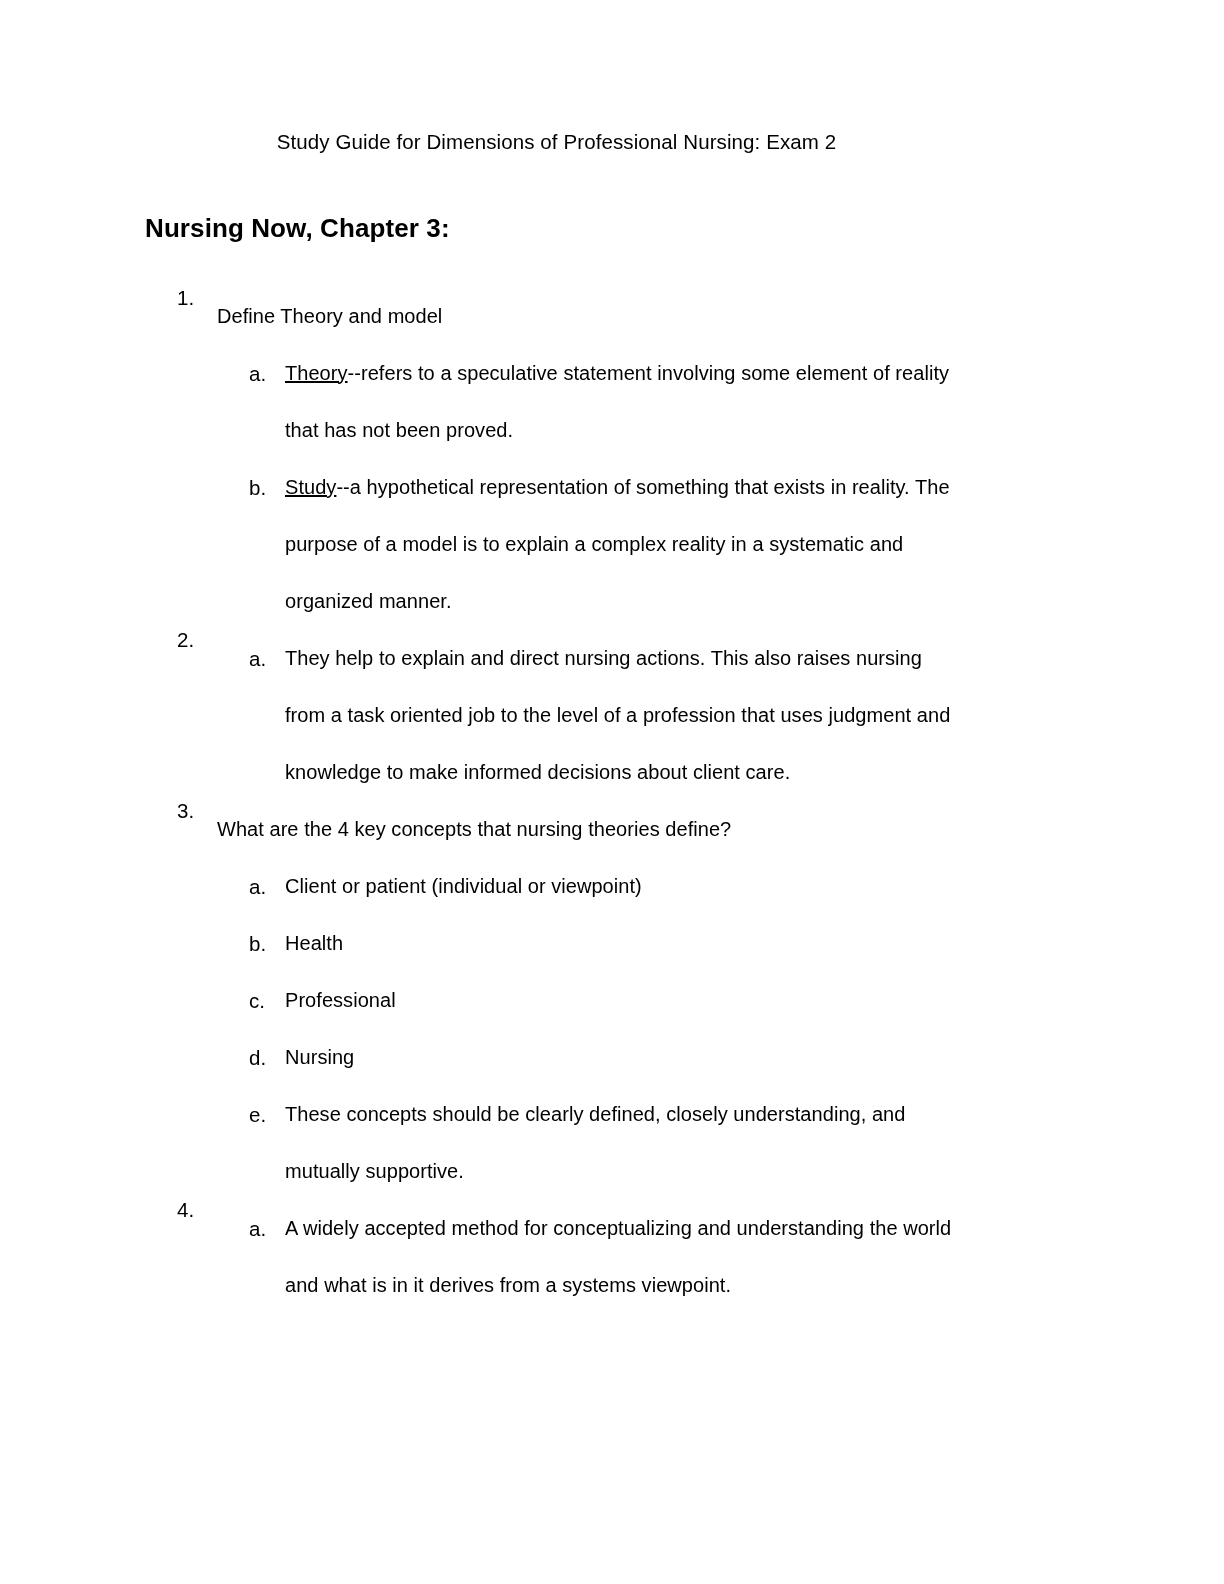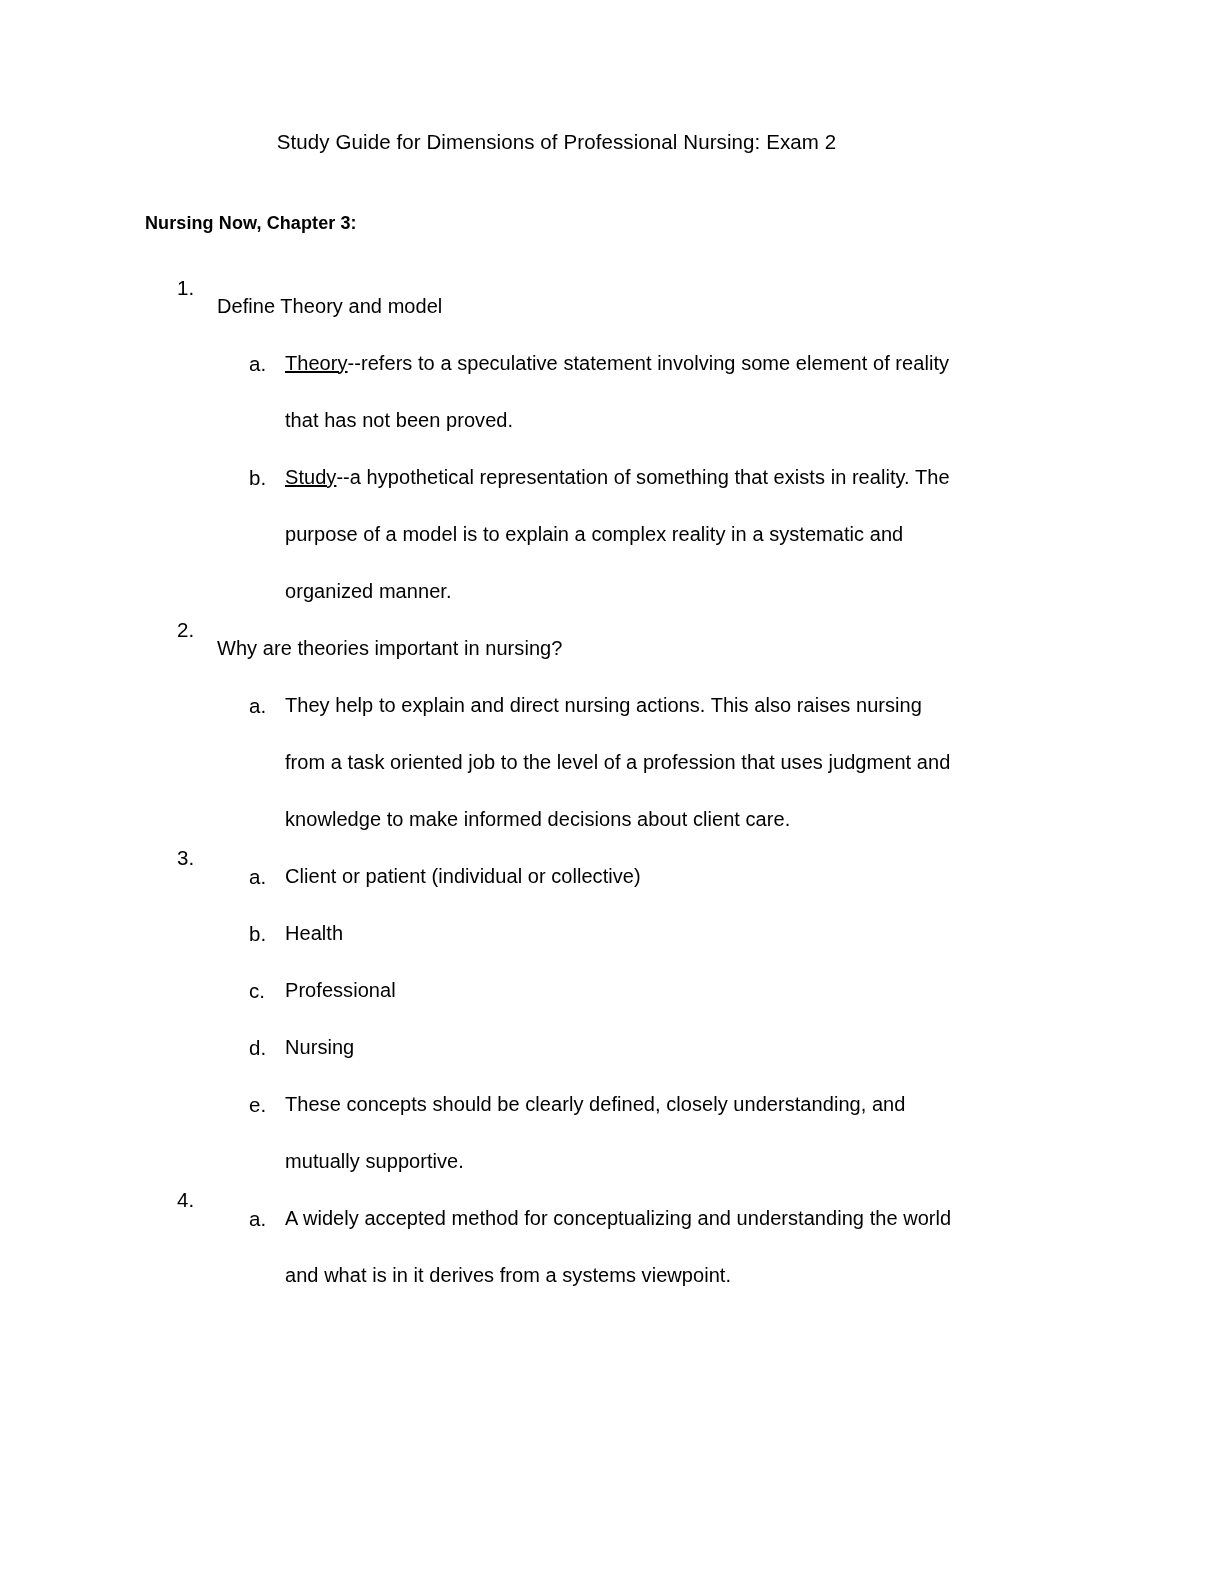--- a/index.html
+++ b/index.html
@@ -24,21 +24,21 @@
   }
   .doc-title {
     text-align: center;
     font-size: 20.5px;
     line-height: 1.2;
     margin: 0 0 0 10px;
     letter-spacing: 0.1px;
   }
   .section-heading {
     font-weight: bold;
-    font-size: 18px;
+    font-size: 26px;
     margin: 58px 0 0 0;
     letter-spacing: 0.1px;
   }
   ol.level1 {
     list-style: none;
     margin: 44px 0 0 0;
     padding: 0;
   }
   ol.level1 > li {
     position: relative;
@@ -114,35 +114,35 @@
         </li>
         <li>
           <span class="marker">b.</span>
           <span class="item-text"><span class="u">Study</span><span>--a hypothetical representation of something that exists in reality. The purpose of a model is to explain a complex reality in a systematic and organized manner.</span></span>
         </li>
       </ol>
     </li>
 
     <li>
       <span class="marker">2.</span>
-      <span class="item-text l1-line">Why are theories important in nursing?</span>
       <ol class="level2 sub-block">
         <li>
           <span class="marker">a.</span>
           <span class="item-text">They help to explain and direct nursing actions. This also raises nursing from a task oriented job to the level of a profession that uses judgment and knowledge to make informed decisions about client care.</span>
         </li>
       </ol>
     </li>
 
     <li>
       <span class="marker">3.</span>
+      <span class="item-text l1-line">What are the 4 key concepts that nursing theories define?</span>
       <ol class="level2 sub-block">
         <li>
           <span class="marker">a.</span>
-          <span class="item-text">Client or patient (individual or collective)</span>
+          <span class="item-text">Client or patient (individual or viewpoint)</span>
         </li>
         <li>
           <span class="marker">b.</span>
           <span class="item-text">Health</span>
         </li>
         <li>
           <span class="marker">c.</span>
           <span class="item-text">Professional</span>
         </li>
         <li>

